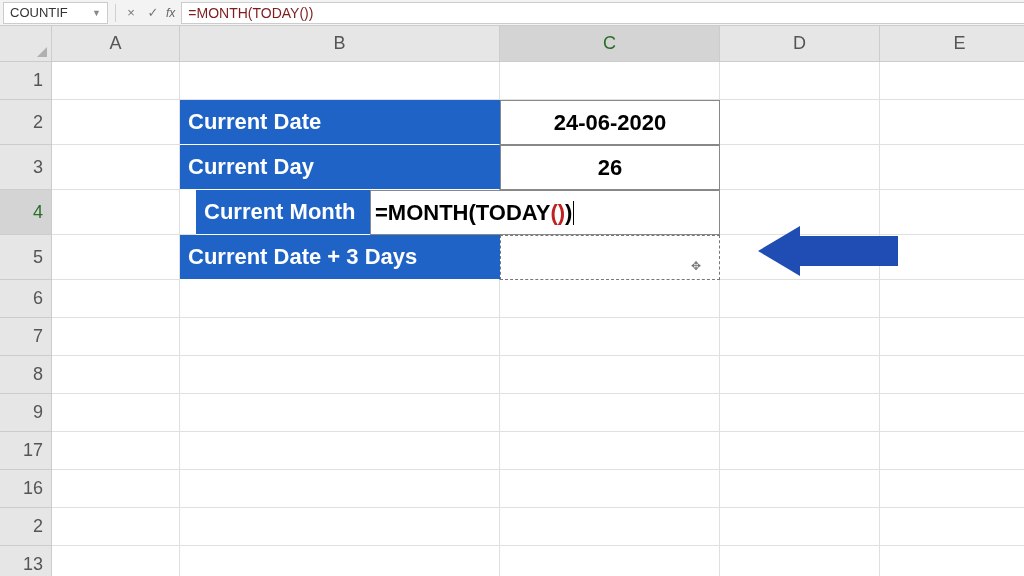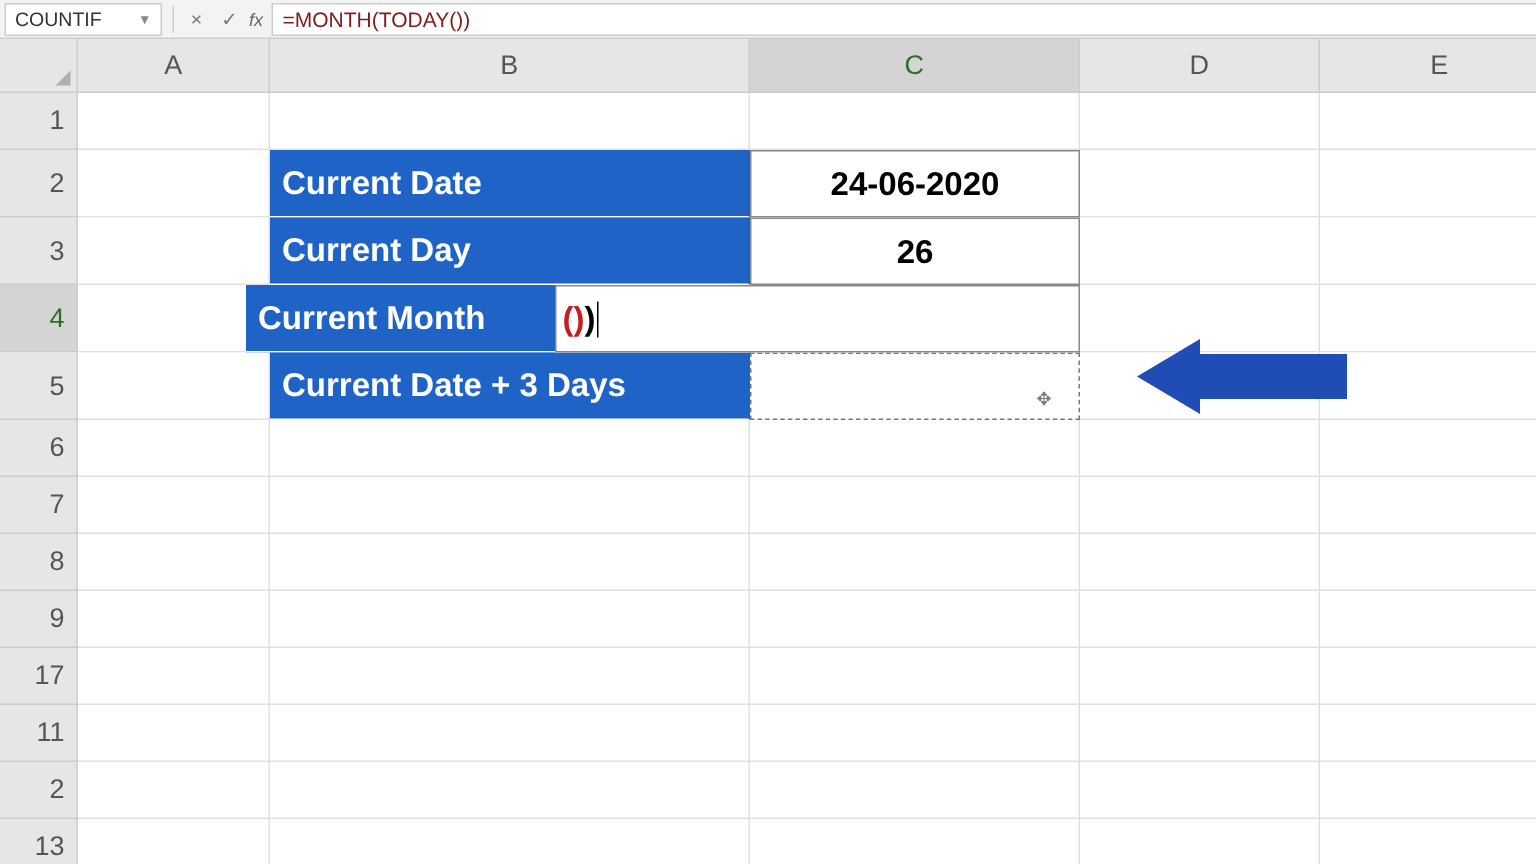--- a/index.html
+++ b/index.html
@@ -230,21 +230,21 @@
       <div class="row-h" style="height: 38px;">1</div>
       <div class="row-h" style="height: 45px;">2</div>
       <div class="row-h" style="height: 45px;">3</div>
       <div class="row-h active" style="height: 45px;">4</div>
       <div class="row-h" style="height: 45px;">5</div>
       <div class="row-h" style="height: 38px;">6</div>
       <div class="row-h" style="height: 38px;">7</div>
       <div class="row-h" style="height: 38px;">8</div>
       <div class="row-h" style="height: 38px;">9</div>
       <div class="row-h" style="height: 38px;">17</div>
-      <div class="row-h" style="height: 38px;">11</div>
+      <div class="row-h" style="height: 38px;">16</div>
       <div class="row-h" style="height: 38px;">2</div>
       <div class="row-h" style="height: 38px;">13</div>
     </div>
   <div class="grid" id="grid">
       <div class="g-row">
         <div class="cell" style="width: 128px; height: 38px;"></div>
         <div class="cell" style="width: 320px; height: 38px;"></div>
         <div class="cell" style="width: 220px; height: 38px;"></div>
         <div class="cell" style="width: 160px; height: 38px;"></div>
         <div class="cell" style="width: 160px; height: 38px;"></div>
@@ -328,26 +328,27 @@
       </div>
       <div class="g-row">
         <div class="cell" style="width: 128px; height: 38px;"></div>
         <div class="cell" style="width: 320px; height: 38px;"></div>
         <div class="cell" style="width: 220px; height: 38px;"></div>
         <div class="cell" style="width: 160px; height: 38px;"></div>
         <div class="cell" style="width: 160px; height: 38px;"></div>
       </div>
       <div class="label-cell" style="position: absolute; left: 128px; top: 38px; width: 320px; height: 45px;">Current Date</div>
       <div class="label-cell" style="position: absolute; left: 128px; top: 83px; width: 320px; height: 45px;">Current Day</div>
-      <div class="label-cell" style="position: absolute; left: 112px; top: 128px; width: 320px; height: 45px;">Current Month</div>
+      <div class="label-cell" style="position: absolute; left: 144px; top: 128px; width: 320px; height: 45px;">Current Month</div>
       <div class="label-cell" style="position: absolute; left: 128px; top: 173px; width: 320px; height: 45px;">Current Date + 3 Days</div>
       <div class="val-cell" style="position: absolute; left: 448px; top: 38px; width: 220px; height: 45px;">24-06-2020</div>
       <div class="val-cell" style="position: absolute; left: 448px; top: 83px; width: 220px; height: 45px;">26</div>
       <div class="dashed-cell" style="left: 448px; top: 173px; width: 220px; height: 45px;"></div>
       <div class="edit-cell" style="left: 318px; top: 128px; width: 350px; height: 45px;">
+        <span>=MONTH(TODAY</span>
         <span class="paren">()</span>
         <span>)</span>
         <span class="caret"></span>
       </div>
     </div>
 
   <div class="arrow" style="left:758px; top:200px;">
     <div class="arrow-head"></div>
     <div class="arrow-shaft"></div>
   </div>

